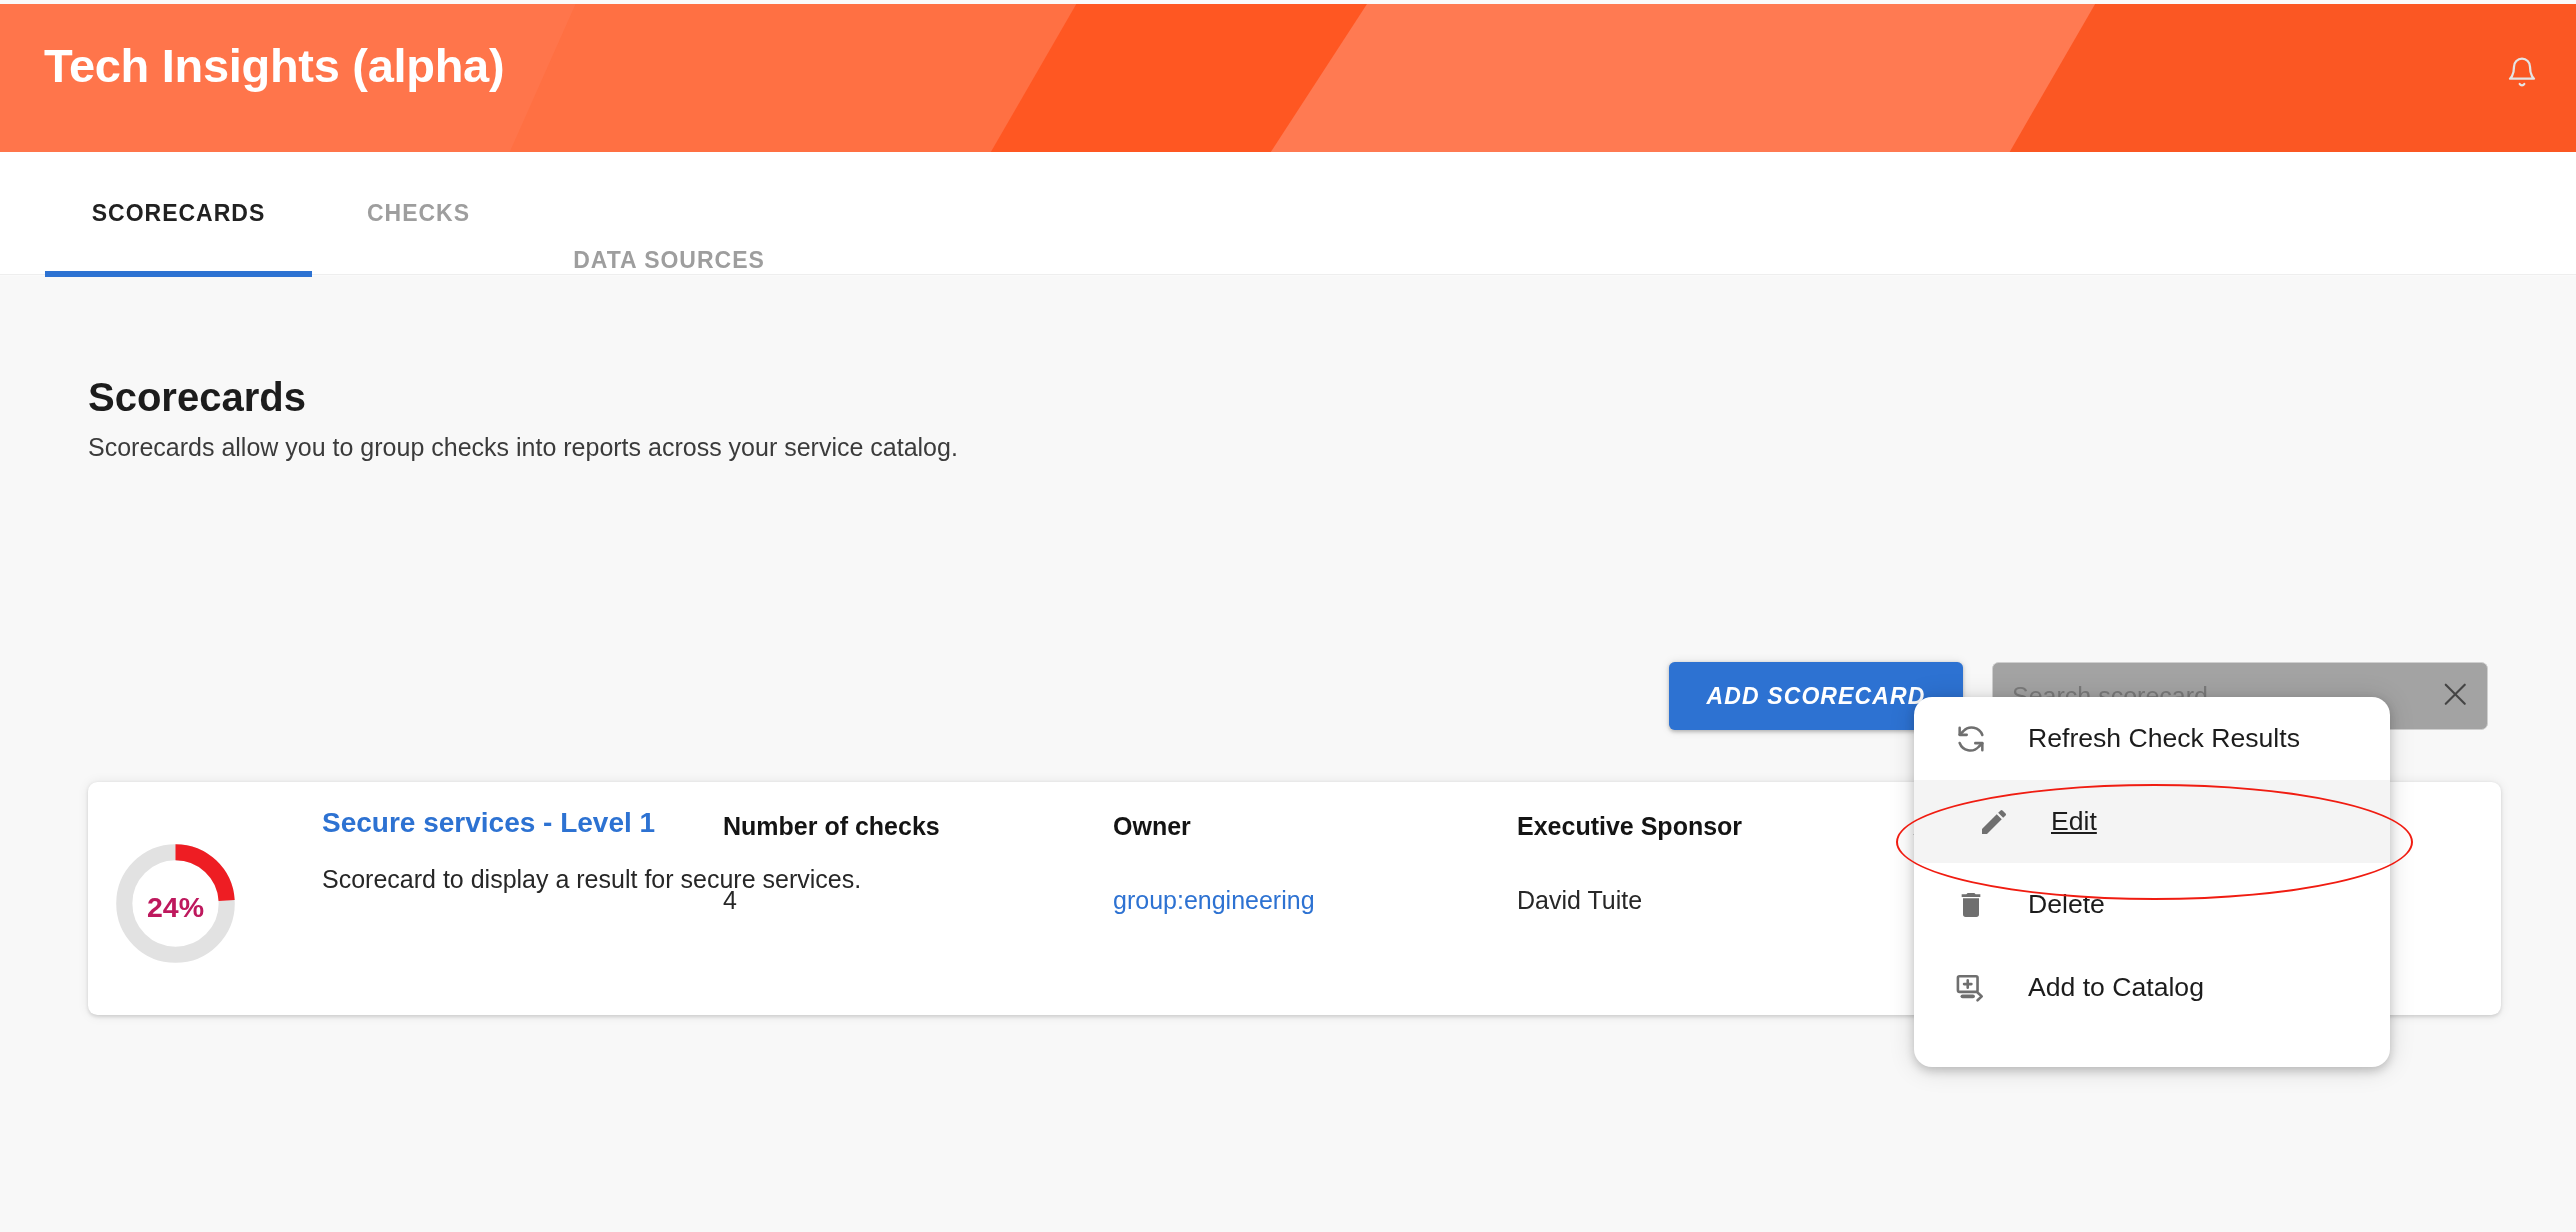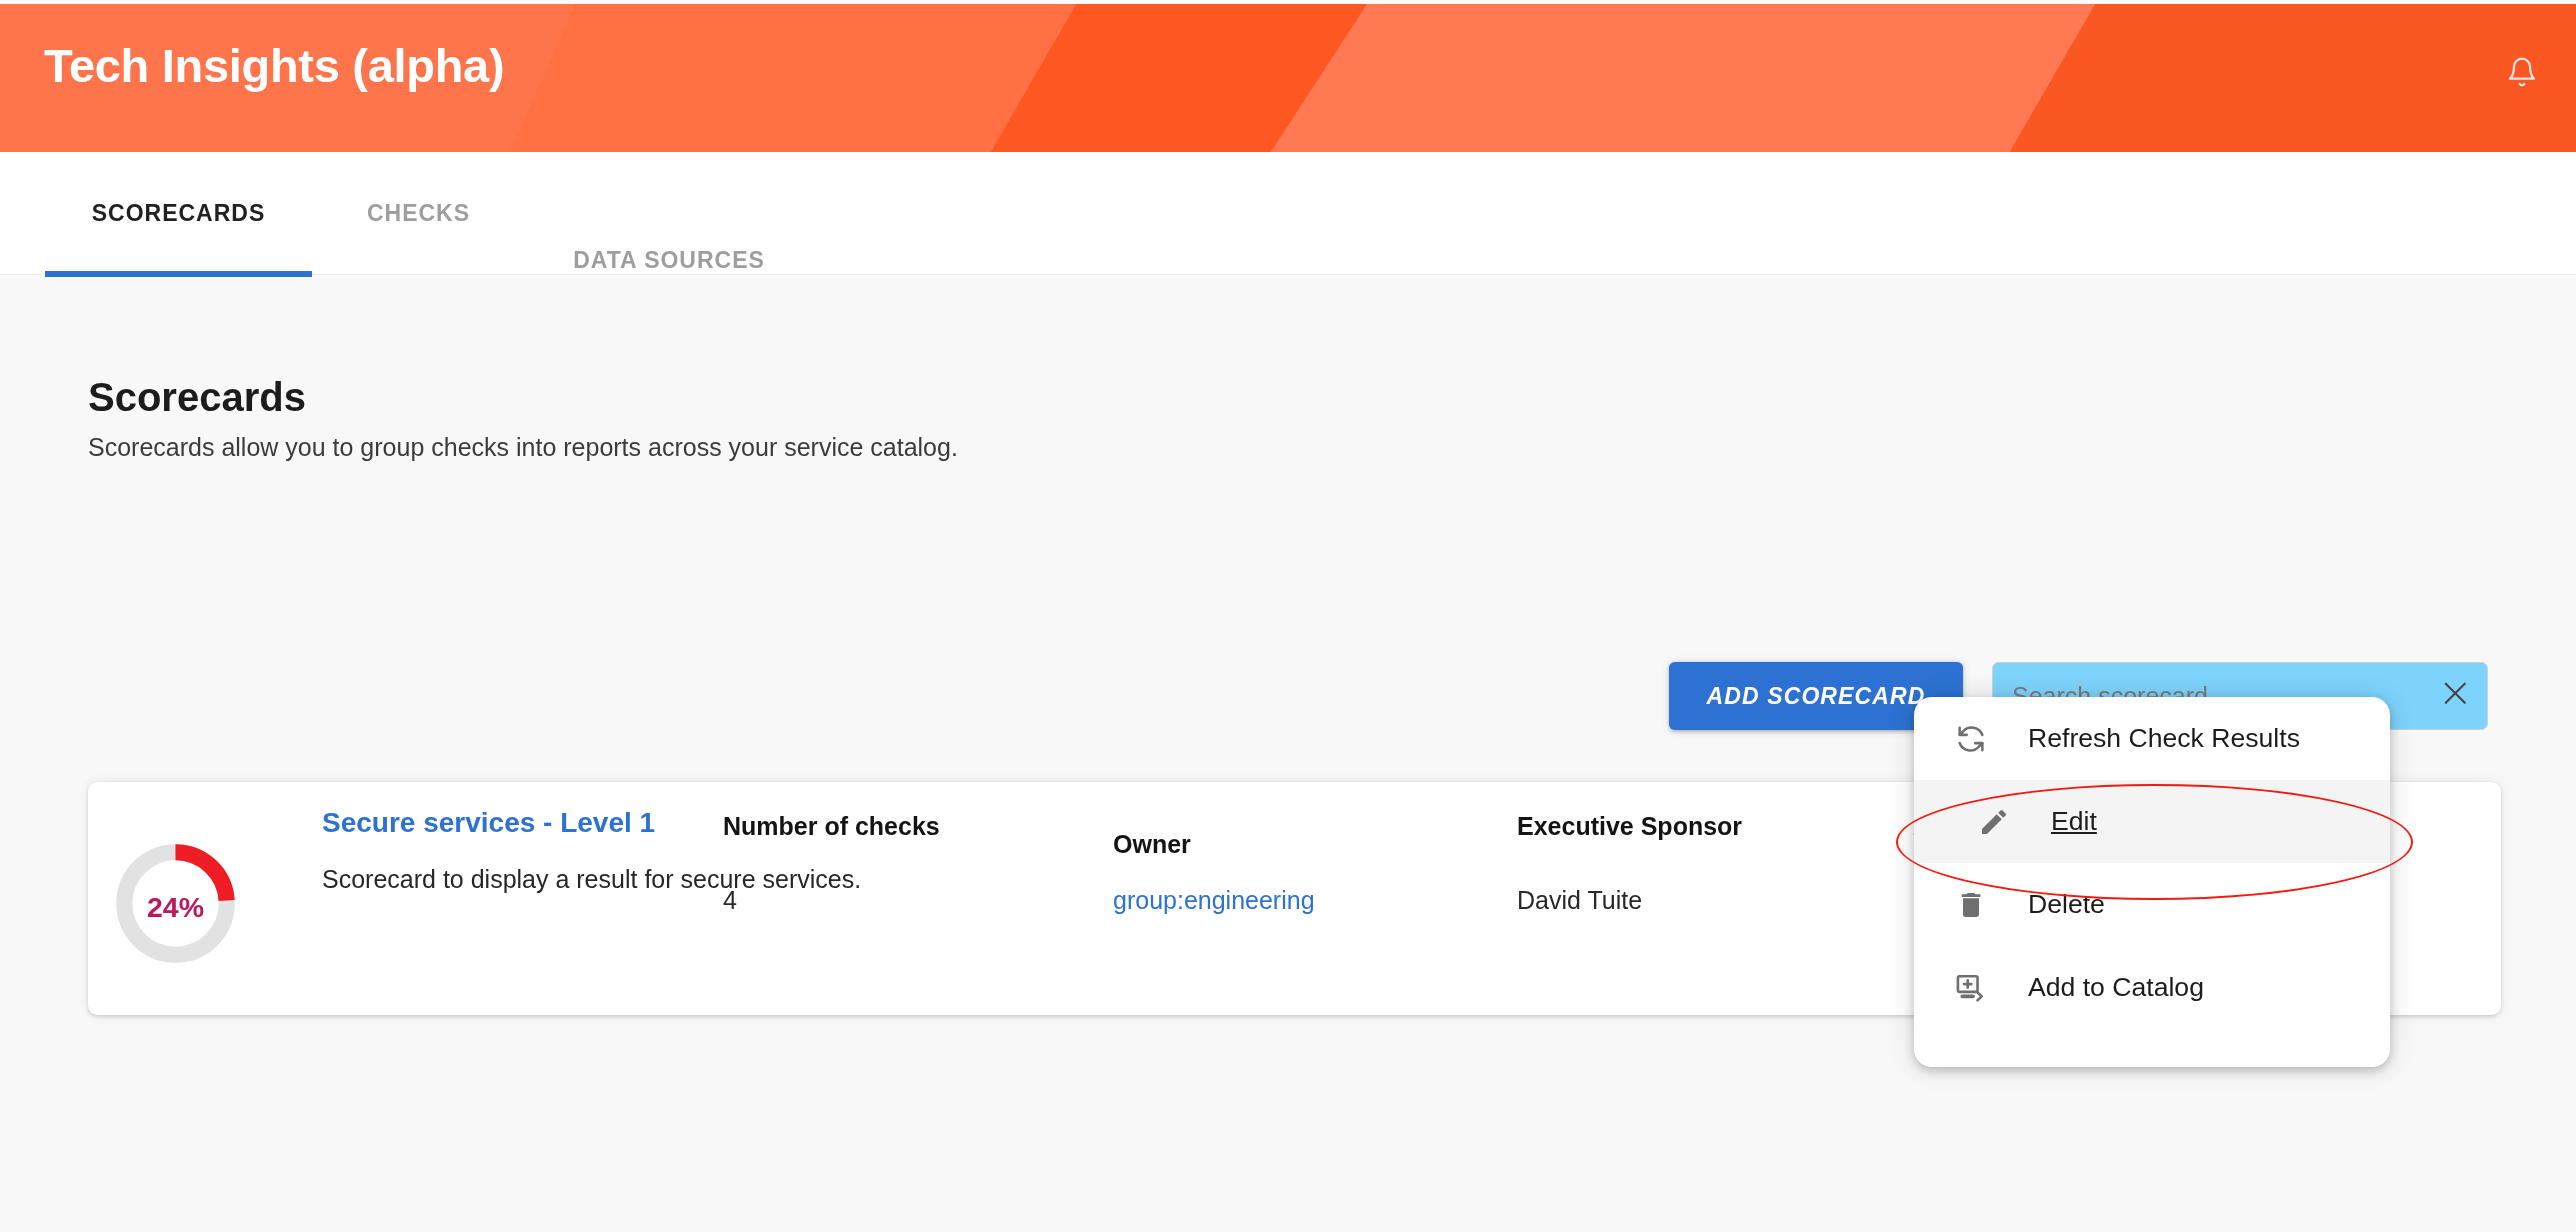--- a/index.html
+++ b/index.html
@@ -132,24 +132,24 @@
     font-size: 23px; font-weight: bold; letter-spacing: 1.1px;
     font-family: "Liberation Sans", sans-serif;
     cursor: pointer;
     box-shadow: 0 1.9px 3.8px rgba(0,0,0,.22), 0 0.9px 9.5px rgba(0,0,0,.10);
     display: flex; align-items: center; justify-content: center; font-style: italic;
   }
   #search-wrapper {
     position: absolute;
     left: 1992px; top: 386px;
     width: 496px; height: 68px;
-    background: #7dd3fc;
+    background: #a3a3a3;
     border: 0.9px solid #cfcfcf;
     border-radius: 6.6px;
-    display: flex; 
+    display: flex; align-items: center;
   }
   #search-input {
     flex: 1;
     border: none; outline: none; background: transparent;
     font-size: 25px; color: #1c1c1c;
     font-family: "Liberation Sans", sans-serif;
     padding-left: 19px;
   }
   #search-input::placeholder { color: #7a7a7a; }
   #search-clear-button {
@@ -321,21 +321,21 @@
       <div id="score-gauge-value">24%</div>
     </div>
 
     <a id="scorecard-title">Secure services - Level 1</a>
 
     <div id="scorecard-description">Scorecard to display a result for secure services.</div>
 
     <div class="col-header" style="left:635px; top:30px;">Number of checks</div>
     <div class="col-value" style="left:635px; top:104px;">4</div>
 
-    <div class="col-header" style="left:1025px; top:30px;margin-top:18px;">Owner</div>
+    <div class="col-header" style="left:1025px; top:30px;">Owner</div>
     <a class="col-value link" style="left:1025px; top:104px;">group:engineering</a>
 
     <div class="col-header" style="left:1429px; top:30px;">Executive Sponsor</div>
     <div class="col-value" style="left:1429px; top:104px;">David Tuite</div>
 
     <div class="col-header" style="left:1825px; top:30px;">Applies To</div>
     <div class="col-value" style="left:1825px; top:104px;">92 entities</div>
 
     <div class="col-header" style="left:2094px; top:24px;">Actions</div>
 

